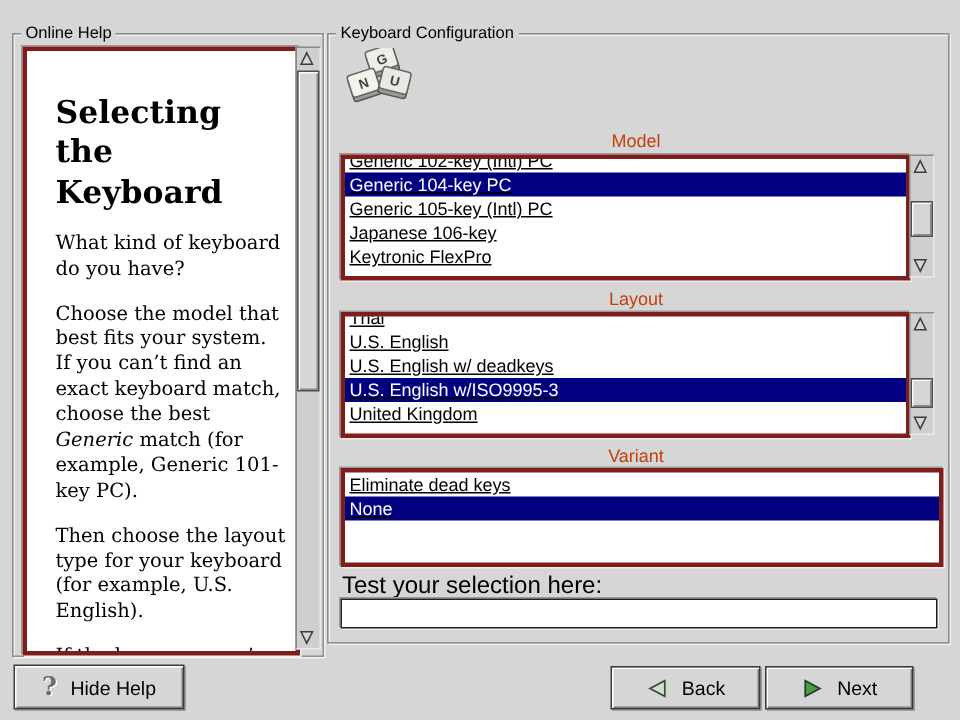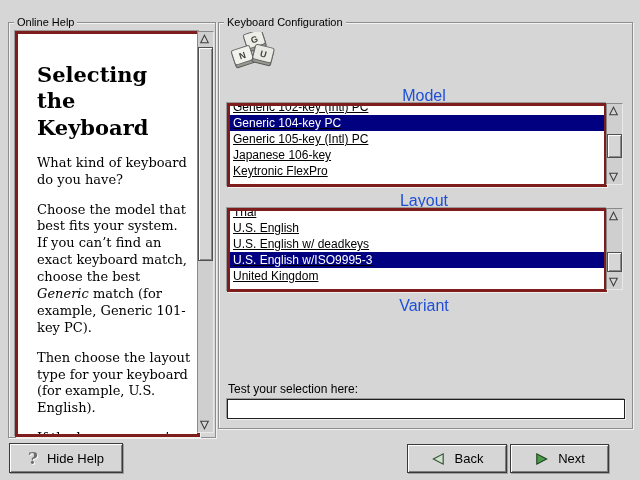--- a/index.html
+++ b/index.html
@@ -59,36 +59,36 @@
   .listbox{position:absolute;overflow:hidden;}
   .list-rows{position:relative;text-decoration:underline;}
   .clip-top .list-rows{margin-top:-7px;}
   .list-row{
     height:16px;line-height:16px;font-size:12px;
     padding:0 3px;color:#000;white-space:nowrap;
   }
   .list-row.selected{background:#000080;color:#fff;}
   .section-label{
     position:absolute;width:394px;text-align:center;
-    font-size:16px;color:#1d4ed8;
+    font-size:12px;color:#c2410c;
   }
   
   .btn{
     position:absolute;
     background:#d6d6d6;
     border:1px solid #3a3a3a;
     box-shadow:inset 1px 1px 0 #ffffff, inset -1px -1px 0 #7d7d7d, 1px 1px 0 #9f9f9f;
     display:flex;align-items:center;justify-content:center;gap:9px;
     font-size:13px;color:#000;cursor:default;
   }
   .qmark{
     font-family:"DejaVu Serif",serif;font-weight:bold;font-size:17px;
     color:#6e6e6e;text-shadow:1px 1px 0 #fafafa;line-height:1;
   }
-  .test-label{position:absolute;font-size:12px;color:#000;}
+  .test-label{position:absolute;font-size:16px;color:#000;}
   .test-input{
     position:absolute;
     background:#fff;border:1px solid #1f1f1f;
     box-shadow:-1px -1px 0 #9a9a9a, 1px 1px 0 #efefef;
     font-size:12px;padding:0 3px;outline:none;
     font-family:"Liberation Sans",sans-serif;
   }
 </style>
 </head>
 <body>
@@ -174,20 +174,26 @@
       <svg class="sb-arrow up" viewBox="0 0 13 13">
         <polygon points="6.5,2 11,11 2,11" fill="#d6d6d6" stroke="#3d3d3d" stroke-width="1.2"></polygon>
       </svg>
       <div class="sb-thumb" style="top:43px;height:18px;"></div>
       <svg class="sb-arrow down" viewBox="0 0 13 13">
         <polygon points="2,2 11,2 6.5,11" fill="#d6d6d6" stroke="#3d3d3d" stroke-width="1.2"></polygon>
       </svg>
     </div>
 
     <div class="section-label" style="left:8px;top:274px;">Variant</div>
+    <div class="listbox sunken" style="left:8px;top:289px;width:396px;height:60px;">
+      <div class="list-rows">
+          <div class="list-row">Eliminate dead keys</div>
+          <div class="list-row selected">None</div>
+        </div>
+    </div>
 
     <div class="test-label" style="left:9px;top:359px;">Test your selection here:</div>
     <input class="test-input" style="left: 8px; top: 376px; width: 390px; height: 18px;" value="">
   </div>
 
   <div class="btn" style="left:9px;top:443px;width:112px;height:28px;">
     <span class="qmark">?</span>
     <span>Hide Help</span>
   </div>
 

